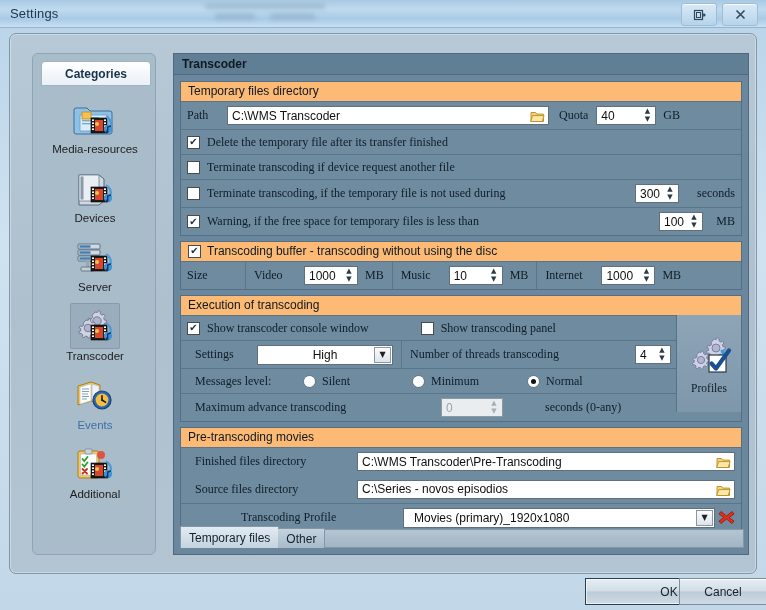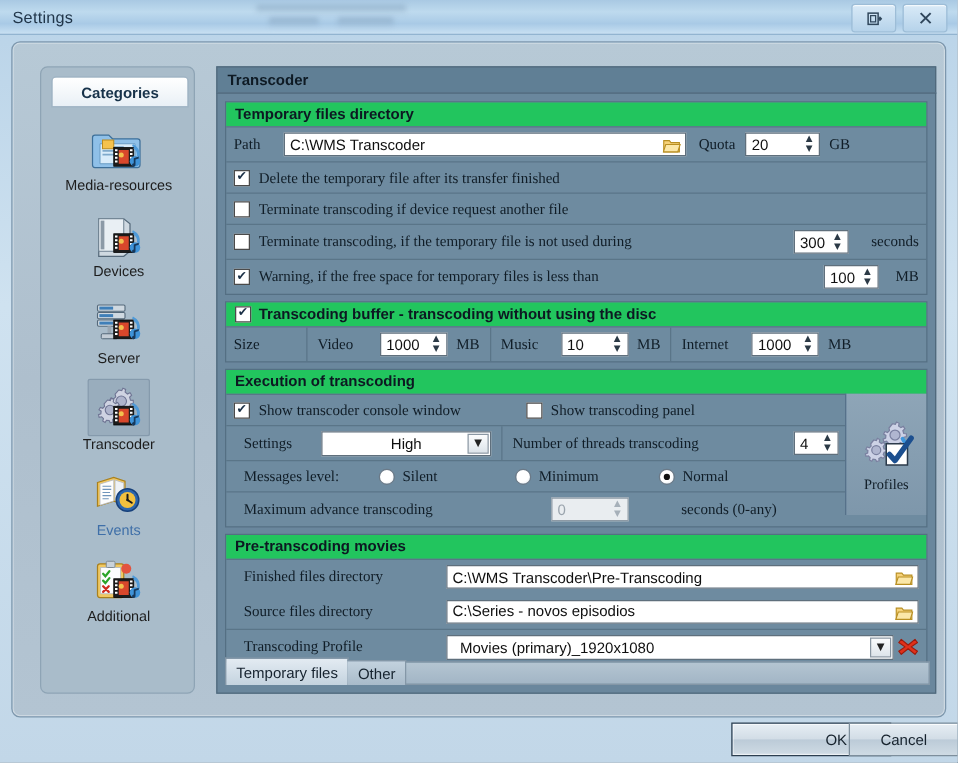--- a/index.html
+++ b/index.html
@@ -125,25 +125,25 @@
 
   
   .group {
     border: 1px solid #546f83;
     background: #6e8ba0;
     box-sizing: border-box;
     margin-bottom: 5px;
   }
   .group-title {
     height: 18px;
-    background: #22c55e;
+    background: #fdba74;
     border-bottom: 1px solid #56718600;
     display: flex; align-items: center;
     padding-left: 7px;
-    font-weight: bold; font-size: 12px; color: #0d1822;
+    font-weight: normal; font-size: 12px; color: #0d1822;
   }
   .group-title .cb { margin-right: 6px; }
 
   .row {
     display: flex; align-items: center;
     border-top: 1px solid #5a7588;
     height: 25px;
     padding: 0 6px;
     box-sizing: border-box;
     position: relative;
@@ -524,21 +524,21 @@
               <span>C:\WMS Transcoder</span>
               <span class="folder-btn">
                 <svg class="svg-ic" width="15" height="13" viewBox="0 0 15 13">
                   <path d="M1 2.5 h4.5 l1.3 1.6 h6.7 v7.4 h-12.5z" fill="#f6d27a" stroke="#b98f22" stroke-width=".9"></path>
                   <path d="M2.6 5.6 h11.5 l-1.9 5.9 h-11.5z" fill="#fbe7a8" stroke="#b98f22" stroke-width=".9"></path>
                 </svg>
               </span>
             </div>
             <span class="lbl" style="margin-left:10px;">Quota</span>
             <div class="spin" style="width:60px; margin-left:8px;">
-              <span>20</span>
+              <span>40</span>
               <span class="spin-btns">
                   <i>▲</i>
                   <i>▼</i>
                 </span>
             </div>
             <span class="lbl" style="margin-left:7px;">GB</span>
           </div>
 
           <div class="row">
             <span class="cb checked"></span>
@@ -713,21 +713,21 @@
               <span class="folder-btn">
                 <svg class="svg-ic" width="15" height="13" viewBox="0 0 15 13">
                   <path d="M1 2.5 h4.5 l1.3 1.6 h6.7 v7.4 h-12.5z" fill="#f6d27a" stroke="#b98f22" stroke-width=".9"></path>
                   <path d="M2.6 5.6 h11.5 l-1.9 5.9 h-11.5z" fill="#fbe7a8" stroke="#b98f22" stroke-width=".9"></path>
                 </svg>
               </span>
             </div>
           </div>
 
           <div class="row tall">
-            <span class="lbl" style="width:162px; padding-left:8px;">Transcoding Profile</span>
+            <span class="lbl" style="width:162px; padding-left:8px;margin-left:46px;">Transcoding Profile</span>
             <div class="combo" style="flex:1;">
               <span>Movies (primary)_1920x1080</span>
               <span class="combo-arrow">▼</span>
             </div>
             <span style="margin-left:3px; display:flex; align-items:center;">
               <svg class="svg-ic" width="17" height="17" viewBox="0 0 17 17">
                 <path d="M3 2.5 L8.5 7 L14 2.5 L16 5 L11 8.5 L16 12 L14 14.5 L8.5 10 L3 14.5 L1 12 L6 8.5 L1 5z" fill="#e0301a" stroke="#9b1a0c" stroke-width=".9" stroke-linejoin="round"></path>
               </svg>
             </span>
           </div>

